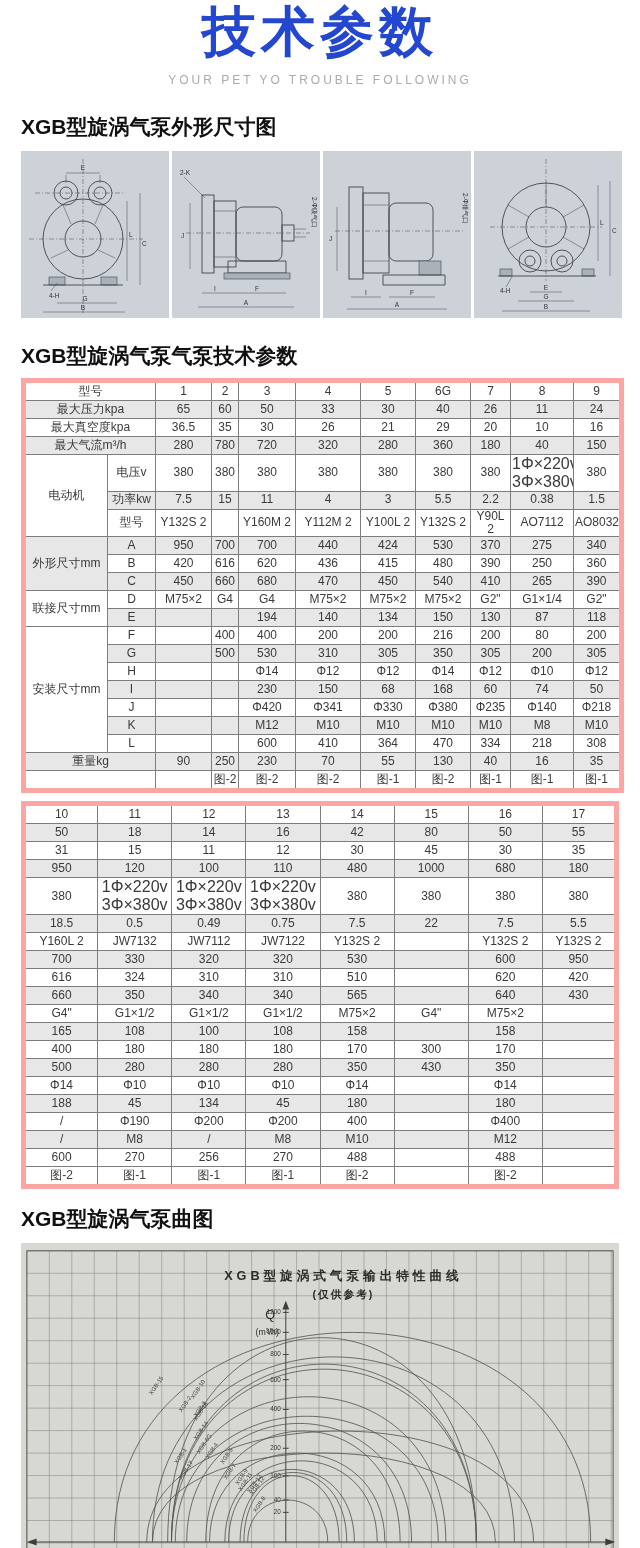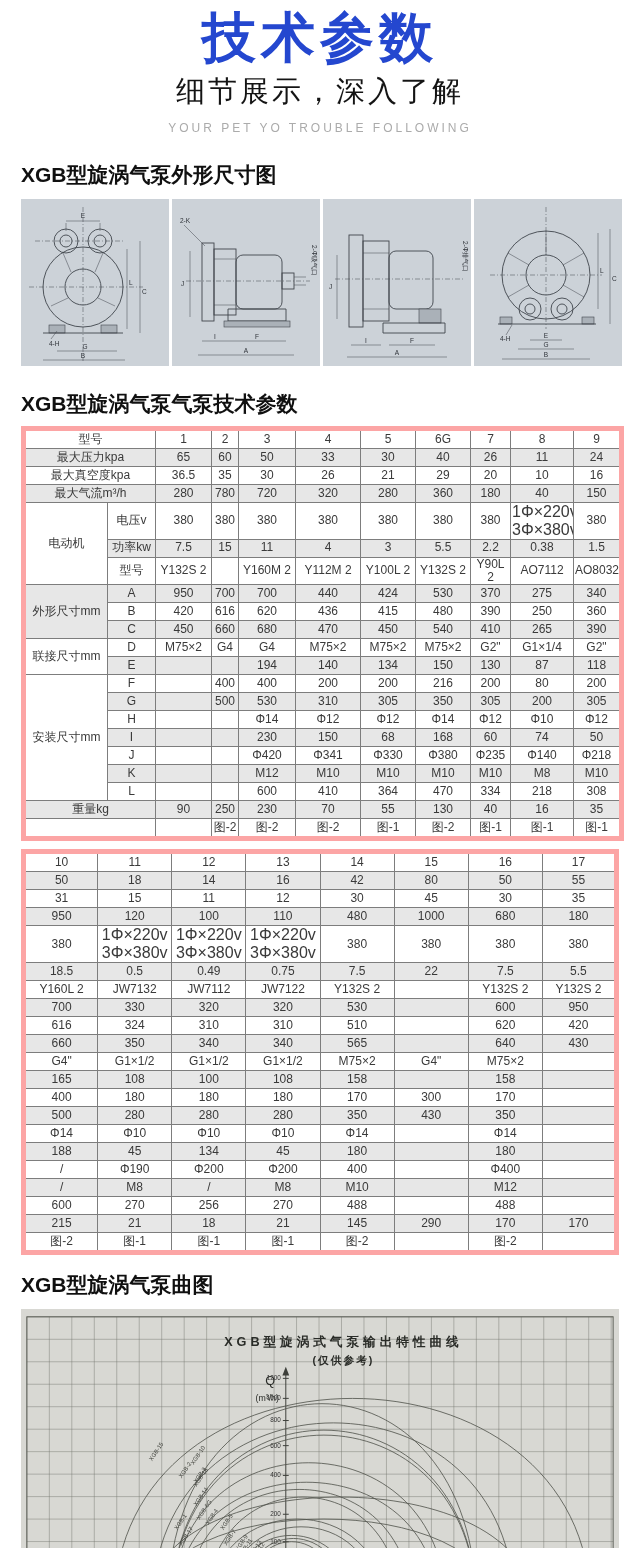--- a/index.html
+++ b/index.html
@@ -1,17 +1,17 @@
 <!DOCTYPE html>
 <html><head>
 <meta charset="utf-8">
 <style>
   html,body{margin:0;padding:0;}
   body{width:640px;background:#fff;font-family:"Liberation Sans",sans-serif;color:#222;}
-  .header{text-align:center;padding-top:6px;}
+  .header{text-align:center;padding-top:0;}
   .main-title{font-size:54px;font-weight:800;color:#2447cf;letter-spacing:5px;line-height:1.18;}
   .sub-title{font-size:29px;color:#141414;letter-spacing:3px;margin-top:2px;}
   .tagline{font-size:12px;color:#ababab;letter-spacing:3px;margin-top:9px;}
   .content{padding:0 21px;}
   .section-title{font-size:21px;font-weight:bold;color:#101010;}
   .st1{margin-top:26px;}
   .st2{margin-top:24px;}
   .st3{margin-top:16px;}
   .panels{display:flex;gap:3px;margin-top:10px;}
   .panel{width:148px;height:167px;background:#ccd2d8;flex:0 0 auto;}
@@ -41,21 +41,20 @@
   .tick{font-size:6.5px;fill:#333;}
   .plab{font-size:8.5px;fill:#222;font-style:italic;}
   .curve{stroke:#53554e;stroke-width:0.9;fill:none;opacity:0.95;}
   .clabel{font-size:6px;fill:#3a3c36;}
 </style>
 </head>
 <body>
 
 <div class="header">
   <div class="main-title">技术参数</div>
-  <div class="sub-title">细节展示，深入了解</div>
   <div class="tagline">YOUR PET YO TROUBLE FOLLOWING</div>
 </div>
 
 <div class="content">
 
   <div class="section-title st1">XGB型旋涡气泵外形尺寸图</div>
 
   <div class="panels">
 
     <svg class="panel draw" viewBox="0 0 148 167">
@@ -632,30 +631,20 @@
         </tr>
         <tr>
           <td>600</td>
           <td>270</td>
           <td>256</td>
           <td>270</td>
           <td>488</td>
           <td></td>
           <td>488</td>
           <td></td>
-        </tr>
-        <tr class="shade">
-          <td>215</td>
-          <td>21</td>
-          <td>18</td>
-          <td>21</td>
-          <td>145</td>
-          <td>290</td>
-          <td>170</td>
-          <td>170</td>
         </tr>
         <tr>
           <td>图-2</td>
           <td>图-1</td>
           <td>图-1</td>
           <td>图-1</td>
           <td>图-2</td>
           <td></td>
           <td>图-2</td>
           <td></td>

